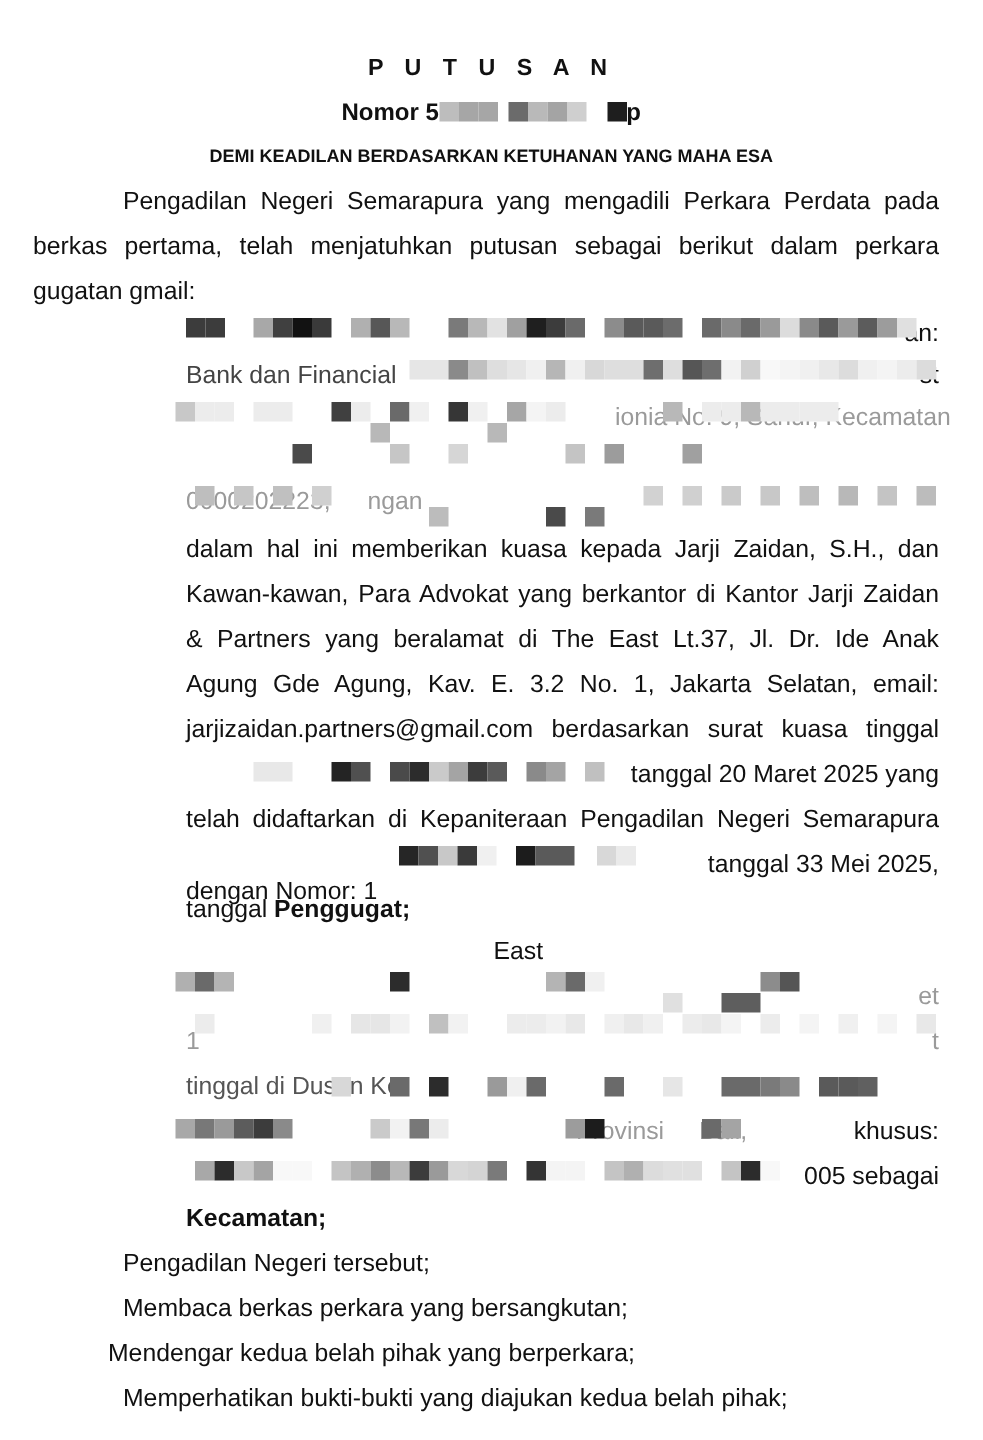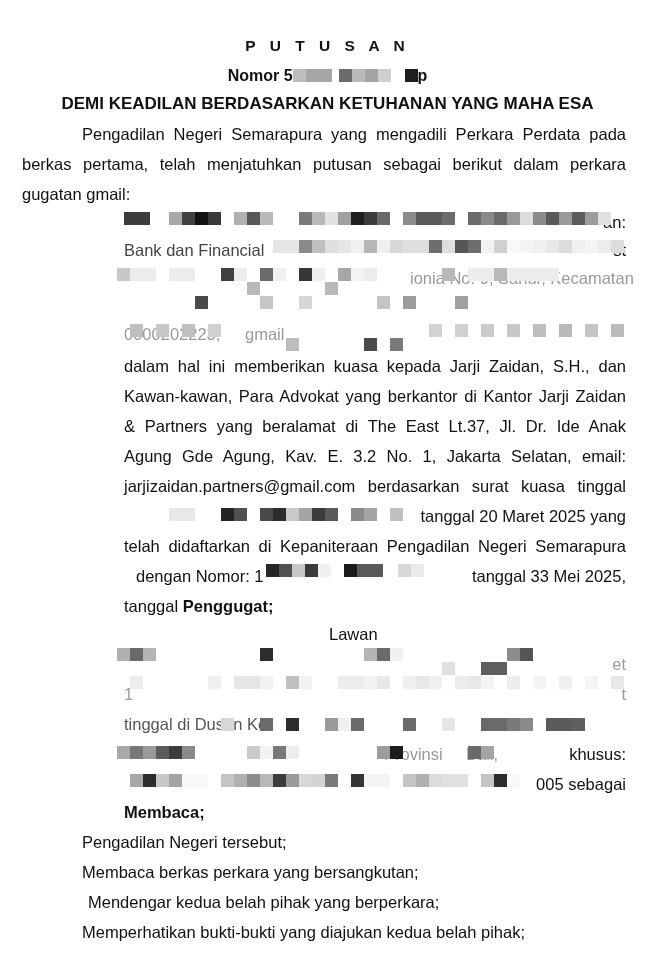--- a/index.html
+++ b/index.html
@@ -4,21 +4,21 @@
   <style>
     html, body { margin: 0; padding: 0; background: #ffffff; }
     body {
       width: 655px; height: 960px; overflow: hidden; position: relative;
       font-family: "Liberation Sans", sans-serif; color: #111111;
     }
     .line { position: absolute; font-size: 16.5px; white-space: nowrap; line-height: 20px; }
     .center { left: 0; width: 655px; text-align: center; }
     .title { top: 36px; font-weight: bold; letter-spacing: 5px; font-size: 15.5px; }
     .nomor { top: 66px; font-weight: bold; font-size: 16px; }
-    .demi { top: 94px; font-weight: bold; font-size: 17px; }
+    .demi { top: 94px; font-weight: bold; font-size: 12px; }
     .justify { left: 124px; width: 502px; text-align: justify; text-align-last: justify; }
     .bold { font-weight: bold; }
     .faded { color: #9a9a9a; }
     .redact-layer { position: absolute; left: 0; top: 0; width: 655px; height: 960px; pointer-events: none; }
     .px { position: absolute; width: 13px; height: 13px; }
     .nomor-wrap { display: inline-block; position: relative; }
   </style>
 </head>
 <body>
 
@@ -34,51 +34,51 @@
 
   <div class="line" style="top:124px;left:82px;width:544px;text-align:justify;text-align-last:justify;">Pengadilan Negeri Semarapura yang mengadili Perkara Perdata pada</div>
   <div class="line" style="top:154px;left:22px;width:604px;text-align:justify;text-align-last:justify;">berkas pertama, telah menjatuhkan putusan sebagai berikut dalam perkara</div>
   <div class="line" style="top:184px;left:22px;">gugatan gmail:</div>
 
   <div class="line" style="top:212px;right:29px;">an:</div>
   <div class="line faded" style="top:240px;left:124px;color:#444;">Bank dan Financial</div>
   <div class="line" style="top:240px;right:29px;">st</div>
   <div class="line faded" style="top:268px;left:410px;">ionia No. 9, Sanur, Kecamatan</div>
   <div class="line faded" style="top:324px;left:124px;">0000202223,</div>
-  <div class="line faded" style="top:324px;left:245px;">gmail</div>
+  <div class="line faded" style="top:324px;left:245px;">ngan</div>
 
   <div class="line justify" style="top:356px;">dalam hal ini memberikan kuasa kepada Jarji Zaidan, S.H., dan</div>
   <div class="line justify" style="top:386px;">Kawan-kawan, Para Advokat yang berkantor di Kantor Jarji Zaidan</div>
   <div class="line justify" style="top:416px;">&amp; Partners yang beralamat di The East Lt.37, Jl. Dr. Ide Anak</div>
   <div class="line justify" style="top:446px;">Agung Gde Agung, Kav. E. 3.2 No. 1, Jakarta Selatan, email:</div>
   <div class="line justify" style="top:476px;">jarjizaidan.partners@gmail.com berdasarkan surat kuasa tinggal</div>
 
   <div class="line" style="top:506px;right:29px;">tanggal 20 Maret 2025 yang</div>
   <div class="line justify" style="top:536px;">telah didaftarkan di Kepaniteraan Pengadilan Negeri Semarapura</div>
-  <div class="line" style="top:566px;left:124px;margin-left:12px;">dengan Nomor: 1</div>
+  <div class="line" style="top:584px;left:124px;">dengan Nomor: 1</div>
   <div class="line" style="top:566px;right:29px;">tanggal 33 Mei 2025,</div>
   <div class="line" style="top:596px;left:124px;">
     <span>tanggal </span><span class="bold">Penggugat;</span>
   </div>
 
-  <div class="line" style="top:624px;left:329px;">Lawan</div>
+  <div class="line" style="top:624px;left:329px;">East</div>
 
   <div class="line faded" style="top:654px;right:29px;">et</div>
   <div class="line faded" style="top:684px;left:124px;">1</div>
   <div class="line faded" style="top:684px;right:29px;">t</div>
   <div class="line" style="top:714px;left:124px;color:#555;">tinggal di Dusun Ke</div>
   <div class="line faded" style="top:744px;left:384px;">Provinsi</div>
   <div class="line faded" style="top:744px;left:466px;">Bali,</div>
   <div class="line" style="top:744px;right:29px;">khusus:</div>
   <div class="line" style="top:774px;right:29px;">005 sebagai</div>
-  <div class="line bold" style="top:802px;left:124px;">Membaca;</div>
+  <div class="line bold" style="top:802px;left:124px;">Kecamatan;</div>
 
   <div class="line" style="top:832px;left:82px;">Pengadilan Negeri tersebut;</div>
   <div class="line" style="top:862px;left:82px;">Membaca berkas perkara yang bersangkutan;</div>
-  <div class="line" style="top:892px;left:88px;">Mendengar kedua belah pihak yang berperkara;</div>
+  <div class="line" style="top:892px;left:72px;">Mendengar kedua belah pihak yang berperkara;</div>
   <div class="line" style="top:922px;left:82px;">Memperhatikan bukti-bukti yang diajukan kedua belah pihak;</div>
 
   <div class="redact-layer" id="redact-layer">
       <div class="px" style="left: 124px; top: 212px; background: rgb(60, 60, 60);"></div>
       <div class="px" style="left: 137px; top: 212px; background: rgb(60, 60, 60);"></div>
       <div class="px" style="left: 169px; top: 212px; background: rgb(168, 168, 168);"></div>
       <div class="px" style="left: 182px; top: 212px; background: rgb(64, 64, 64);"></div>
       <div class="px" style="left: 195px; top: 212px; background: rgb(18, 18, 18);"></div>
       <div class="px" style="left: 208px; top: 212px; background: rgb(58, 58, 58);"></div>
       <div class="px" style="left: 234px; top: 212px; background: rgb(176, 176, 176);"></div>

